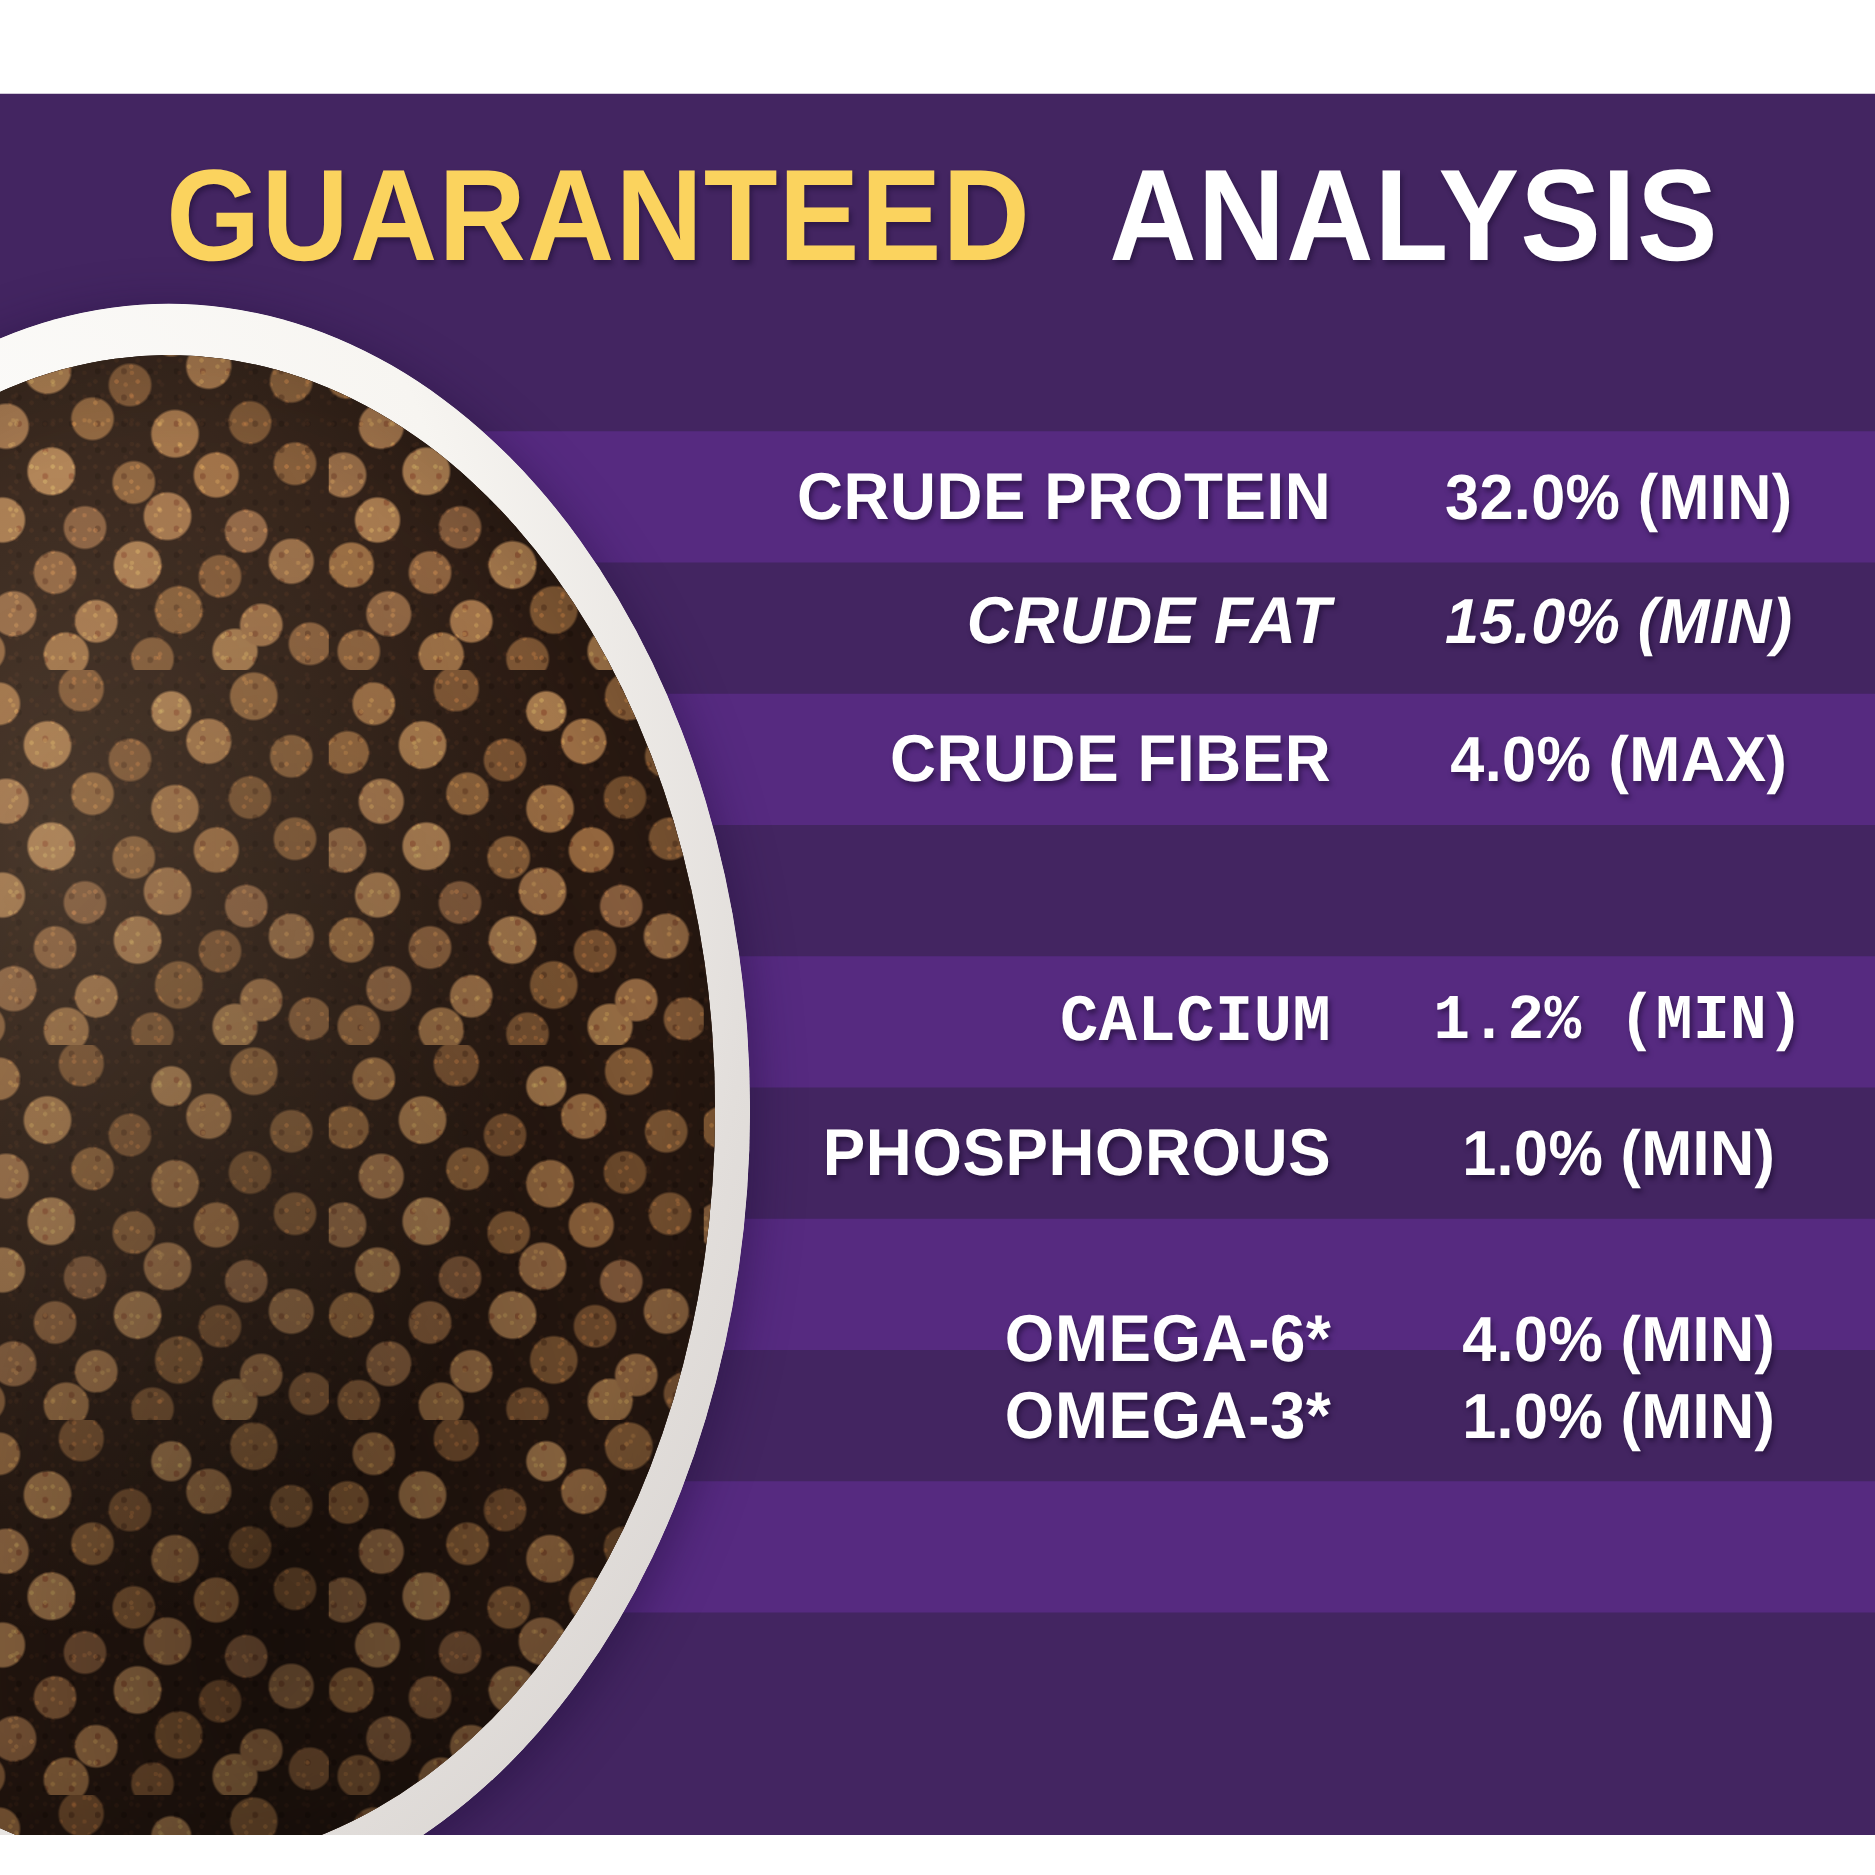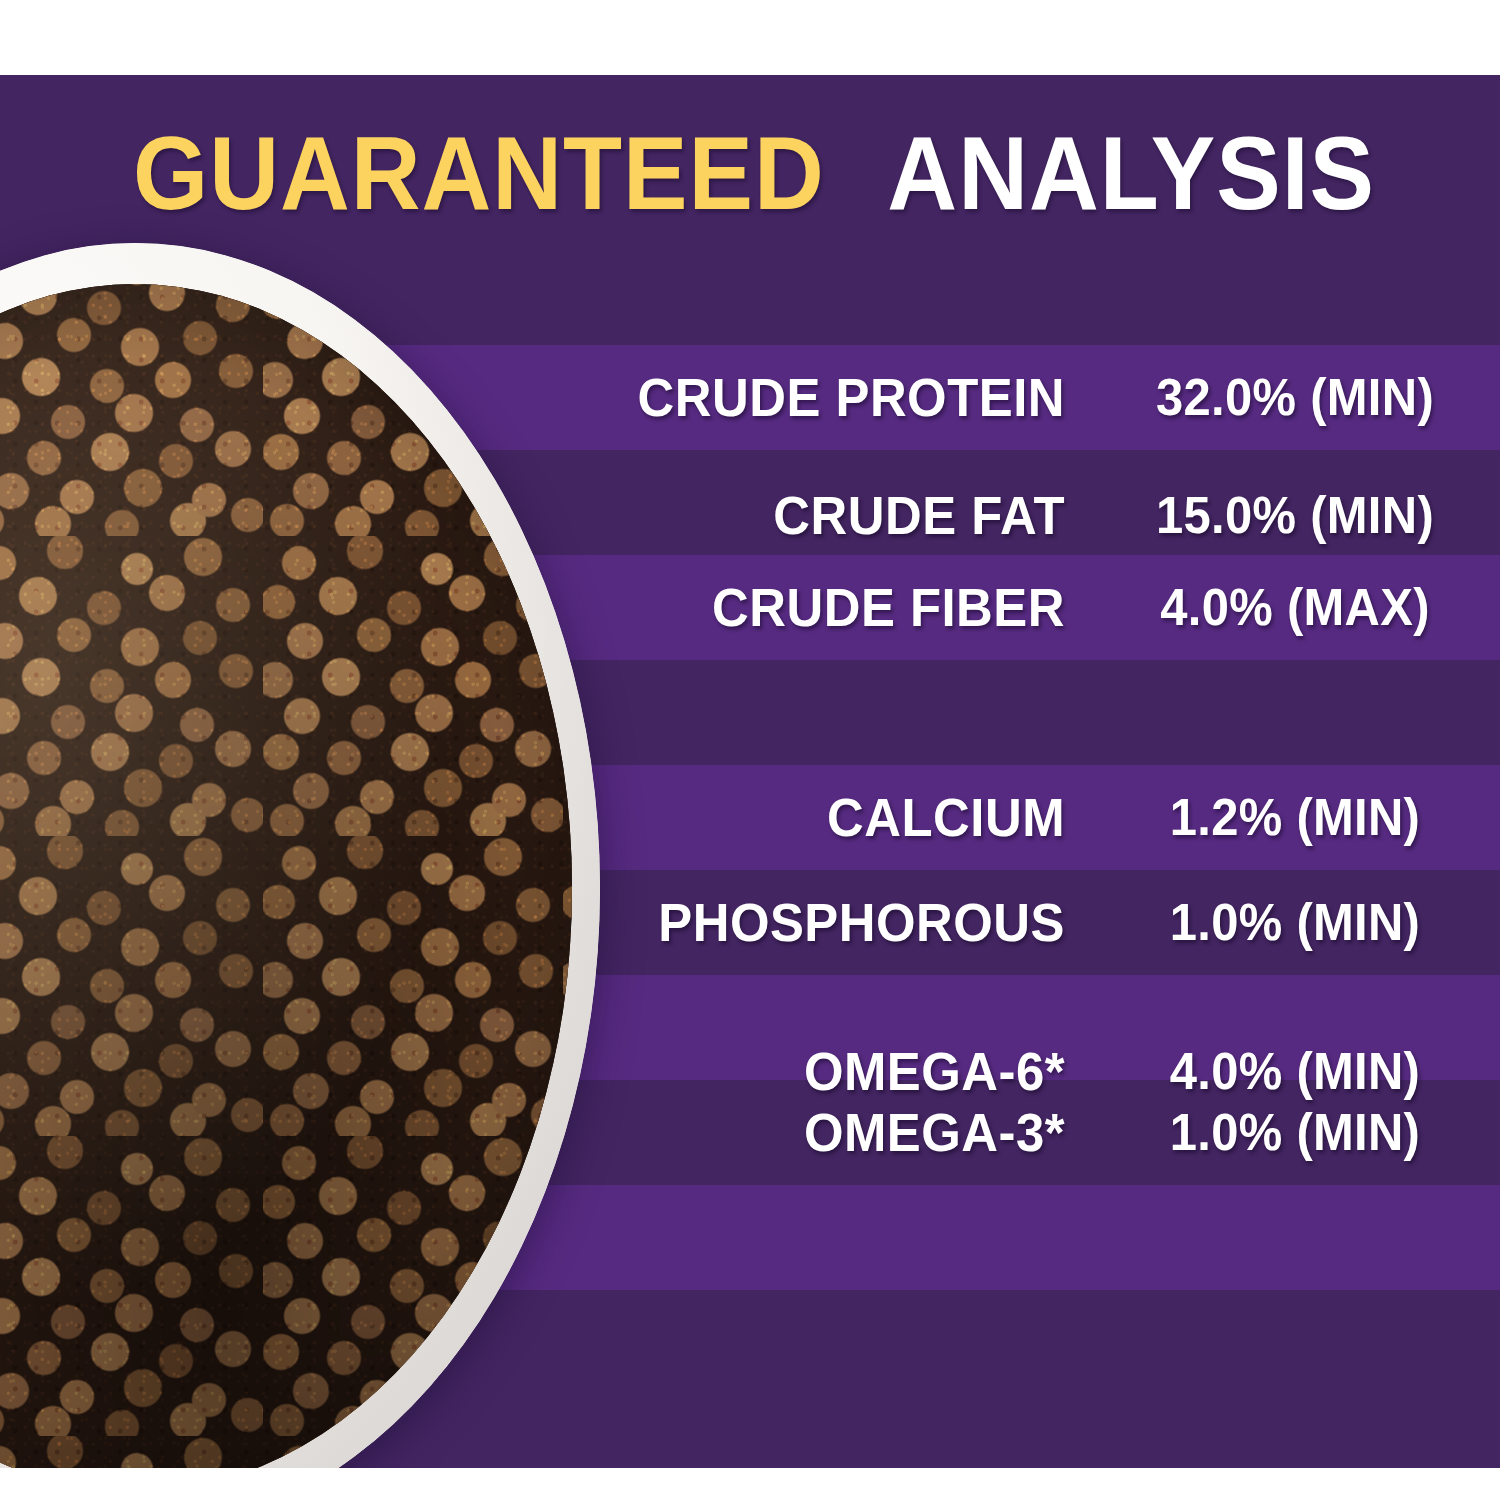--- a/index.html
+++ b/index.html
@@ -234,29 +234,29 @@
 
     <div class="title-wrap">
       <span class="title-word gold">GUARANTEED</span><span class="title-word white">ANALYSIS</span>
     </div>
 
     <div class="rows" id="rows">
         <div class="row" style="top: 270px;">
           <div class="label">CRUDE PROTEIN</div>
           <div class="value">32.0% (MIN)</div>
         </div>
-        <div class="row" style="top: 388px;">
+        <div class="row" style="top: 369px; font-style: italic;">
           <div class="label">CRUDE FAT</div>
           <div class="value">15.0% (MIN)</div>
         </div>
         <div class="row" style="top: 480px;">
           <div class="label">CRUDE FIBER</div>
           <div class="value">4.0% (MAX)</div>
         </div>
-        <div class="row" style="top: 690px;">
+        <div class="row" style="top: 690px; font-family: Liberation Mono, monospace;">
           <div class="label">CALCIUM</div>
           <div class="value">1.2% (MIN)</div>
         </div>
         <div class="row" style="top: 795px;">
           <div class="label">PHOSPHOROUS</div>
           <div class="value">1.0% (MIN)</div>
         </div>
         <div class="row" style="top: 944px;">
           <div class="label">OMEGA-6*</div>
           <div class="value">4.0% (MIN)</div>

